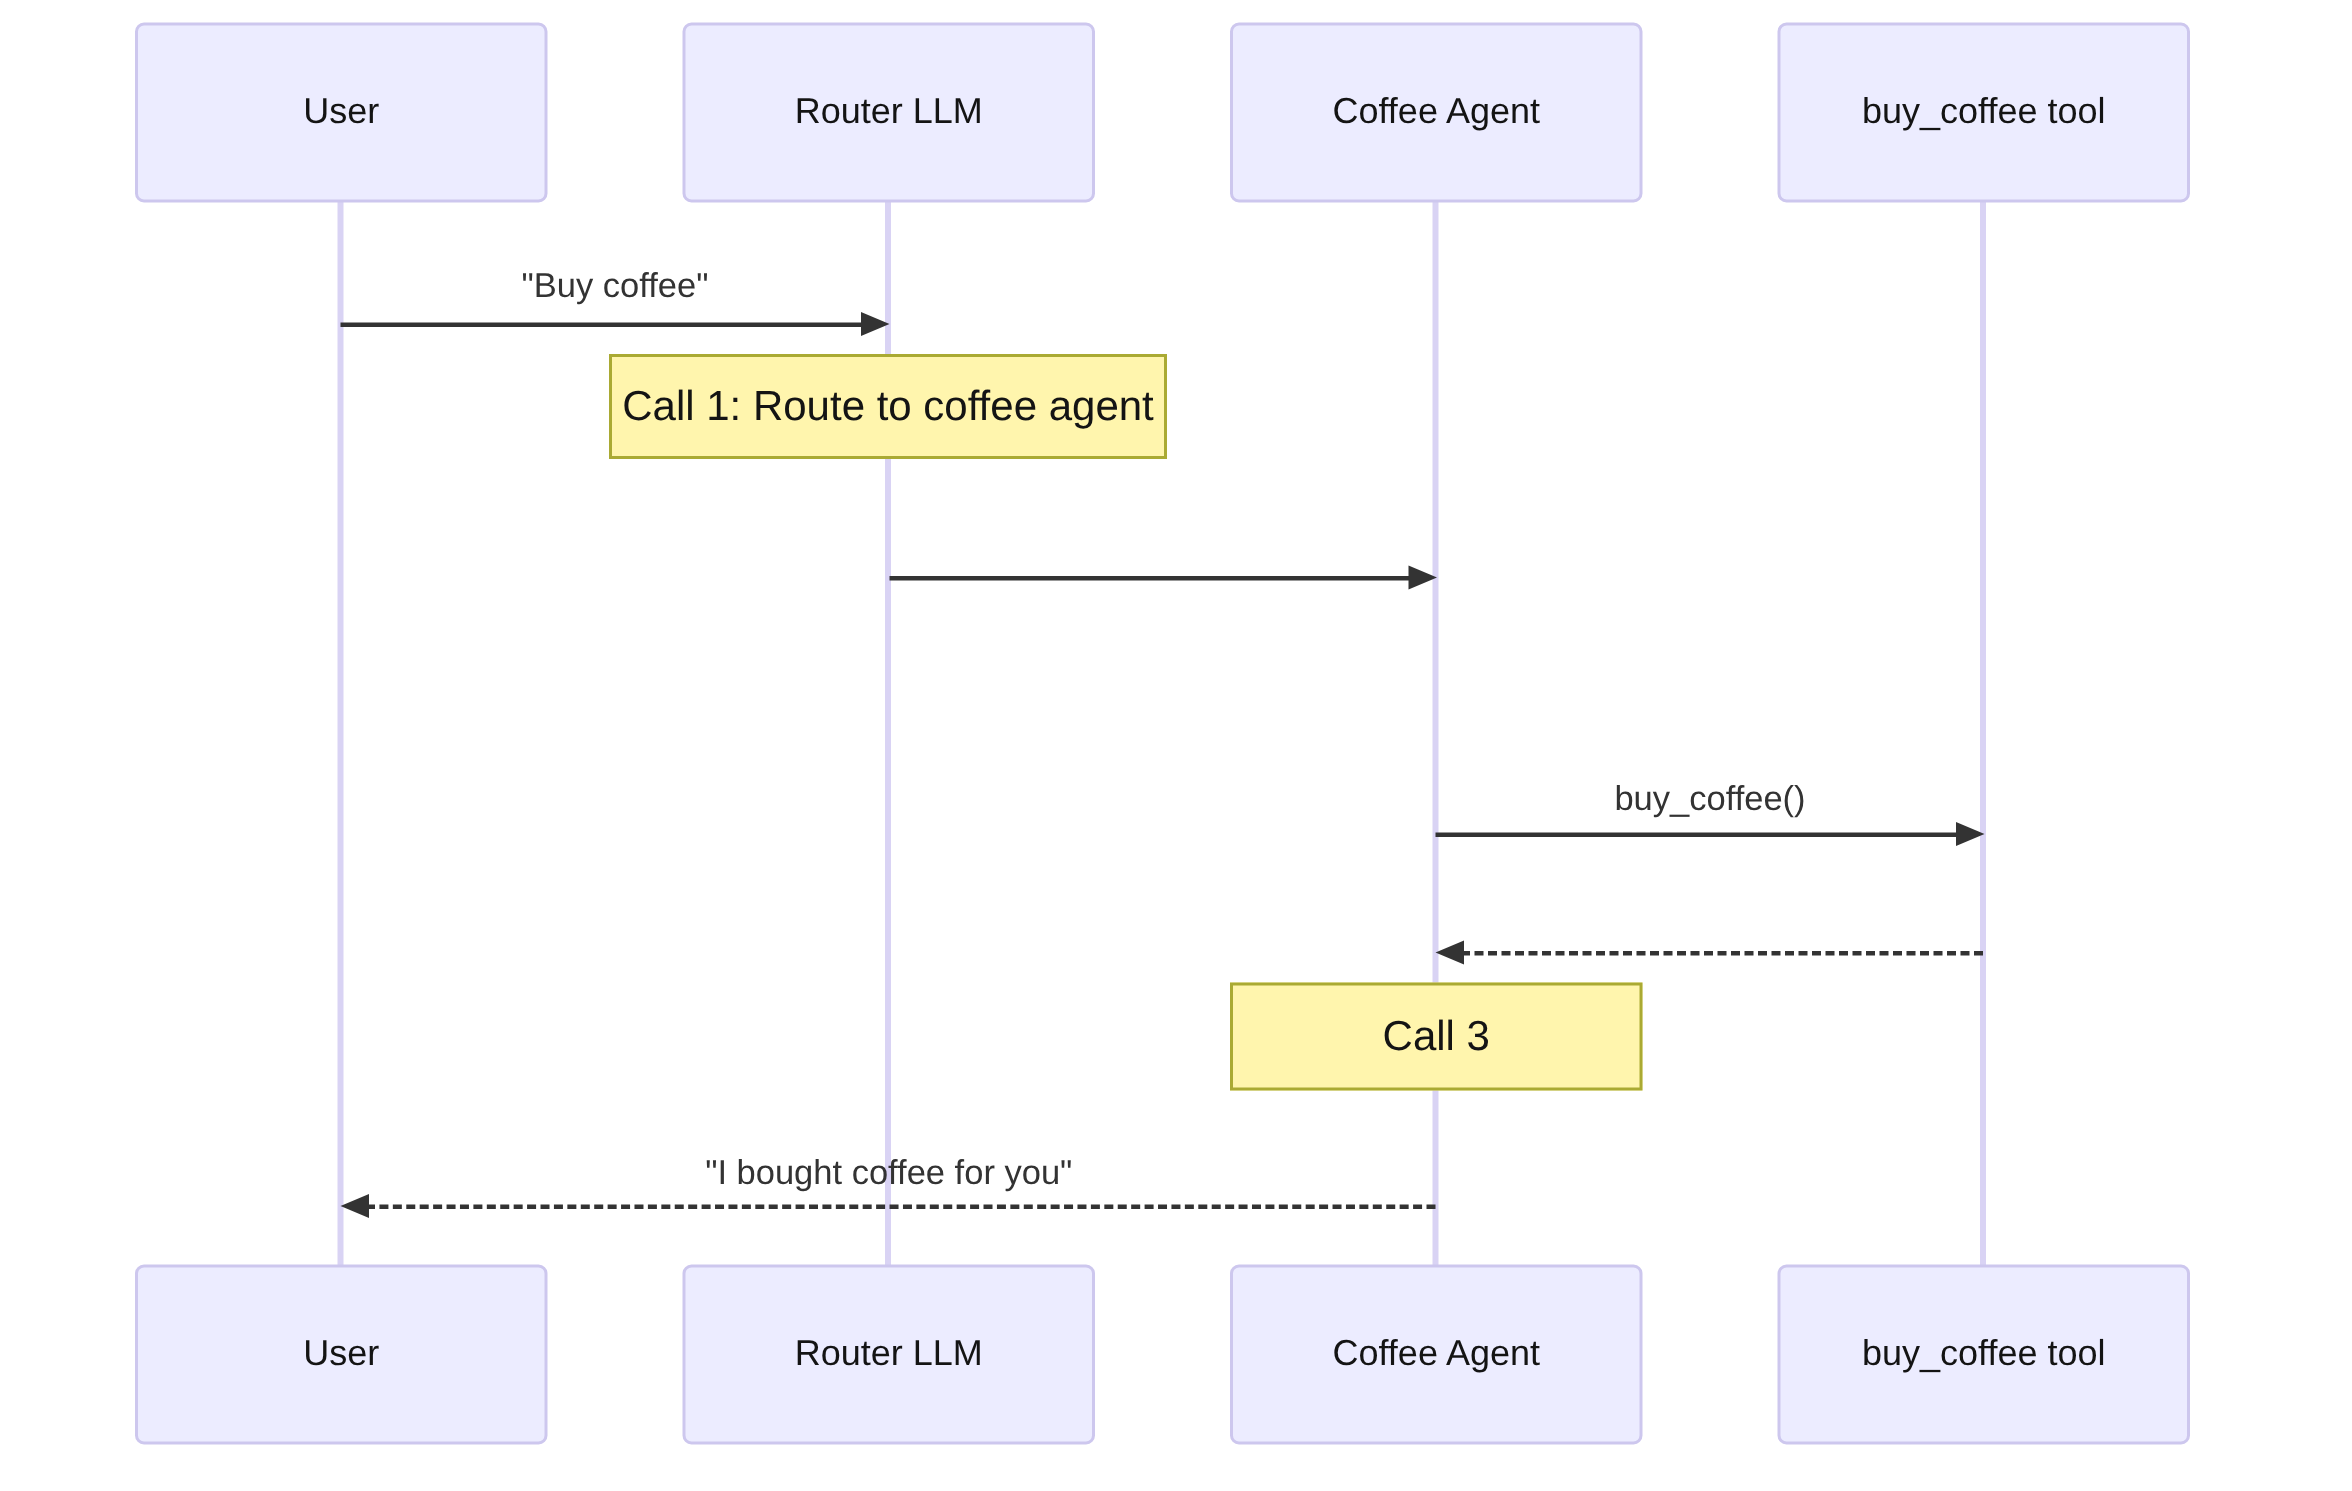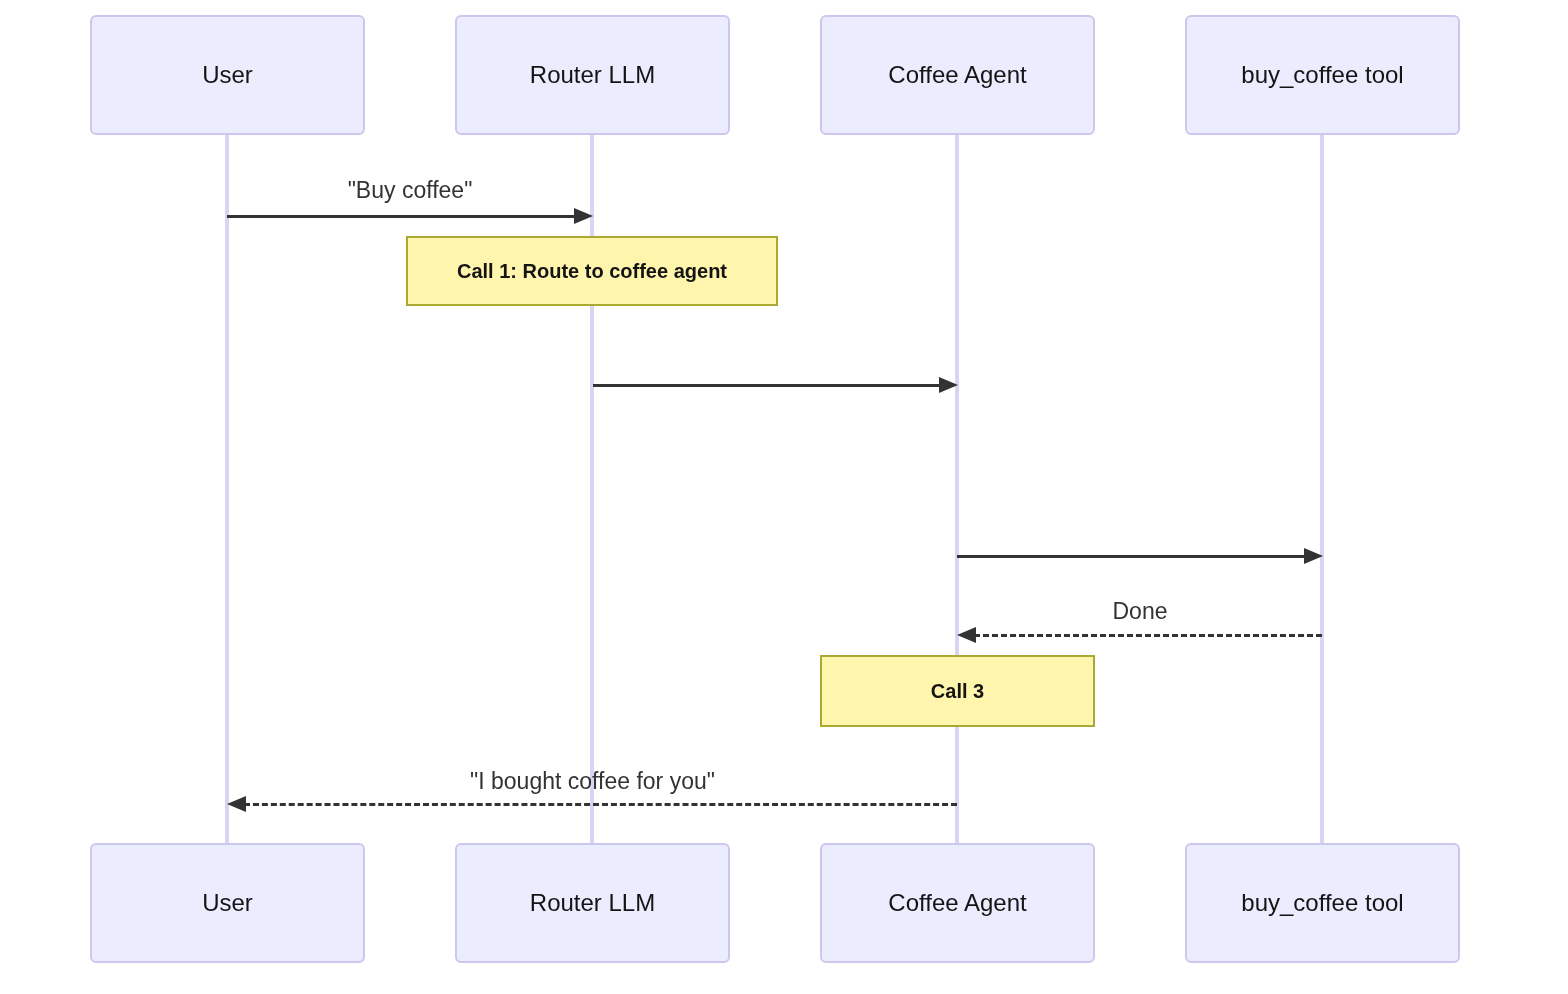--- a/index.html
+++ b/index.html
@@ -73,24 +73,23 @@
   .arrowhead.left  { border-right: 19px solid #333333; }
   
   .note {
     position: absolute;
     background: #fff5ad;
     border: 2px solid #aaaa33;
     box-sizing: border-box;
     display: flex;
     align-items: center;
     justify-content: center;
-    font-size: 20px;
+    font-size: 28px;
     color: #141414;
     white-space: nowrap;
-    font-weight: bold;
   }
 </style>
 </head>
 <body>
 
 <div class="diagram">
 
   <div class="lifeline" style="left:225px"></div>
   <div class="lifeline" style="left:590px"></div>
   <div class="lifeline" style="left:955px"></div>
@@ -112,24 +111,24 @@
   <div class="msg-label" style="left:227px; top:175px; width:366px">"Buy coffee"</div>
   <div class="msg-line" style="left:227px; top:215px; width:350px"></div>
   <div class="arrowhead right" style="left:574px; top:208px"></div>
 
   <div class="note" style="left:406px; top:236px; width:372px; height:70px">Call 1: Route to coffee agent</div>
 
   <div class="msg-line" style="left:593px; top:384px; width:348px"></div>
   <div class="arrowhead right" style="left:939px; top:377px"></div>
 
 
+  <div class="msg-label" style="left:957px; top:517px; width:366px">buy_coffee()</div>
   <div class="msg-line" style="left:957px; top:555px; width:349px"></div>
   <div class="arrowhead right" style="left:1304px; top:548px"></div>
 
-  <div class="msg-label" style="left:957px; top:596px; width:366px">Done</div>
   <div class="msg-line dashed" style="left:974px; top:634px; width:348px"></div>
   <div class="arrowhead left" style="left:957px; top:627px"></div>
 
   <div class="note" style="left:820px; top:655px; width:275px; height:72px">Call 3</div>
 
   <div class="msg-label" style="left:227px; top:766px; width:731px">"I bought coffee for you"</div>
   <div class="msg-line dashed" style="left:244px; top:803px; width:713px"></div>
   <div class="arrowhead left" style="left:227px; top:796px"></div>
 
   <div class="actor bottom" style="left:90px">

